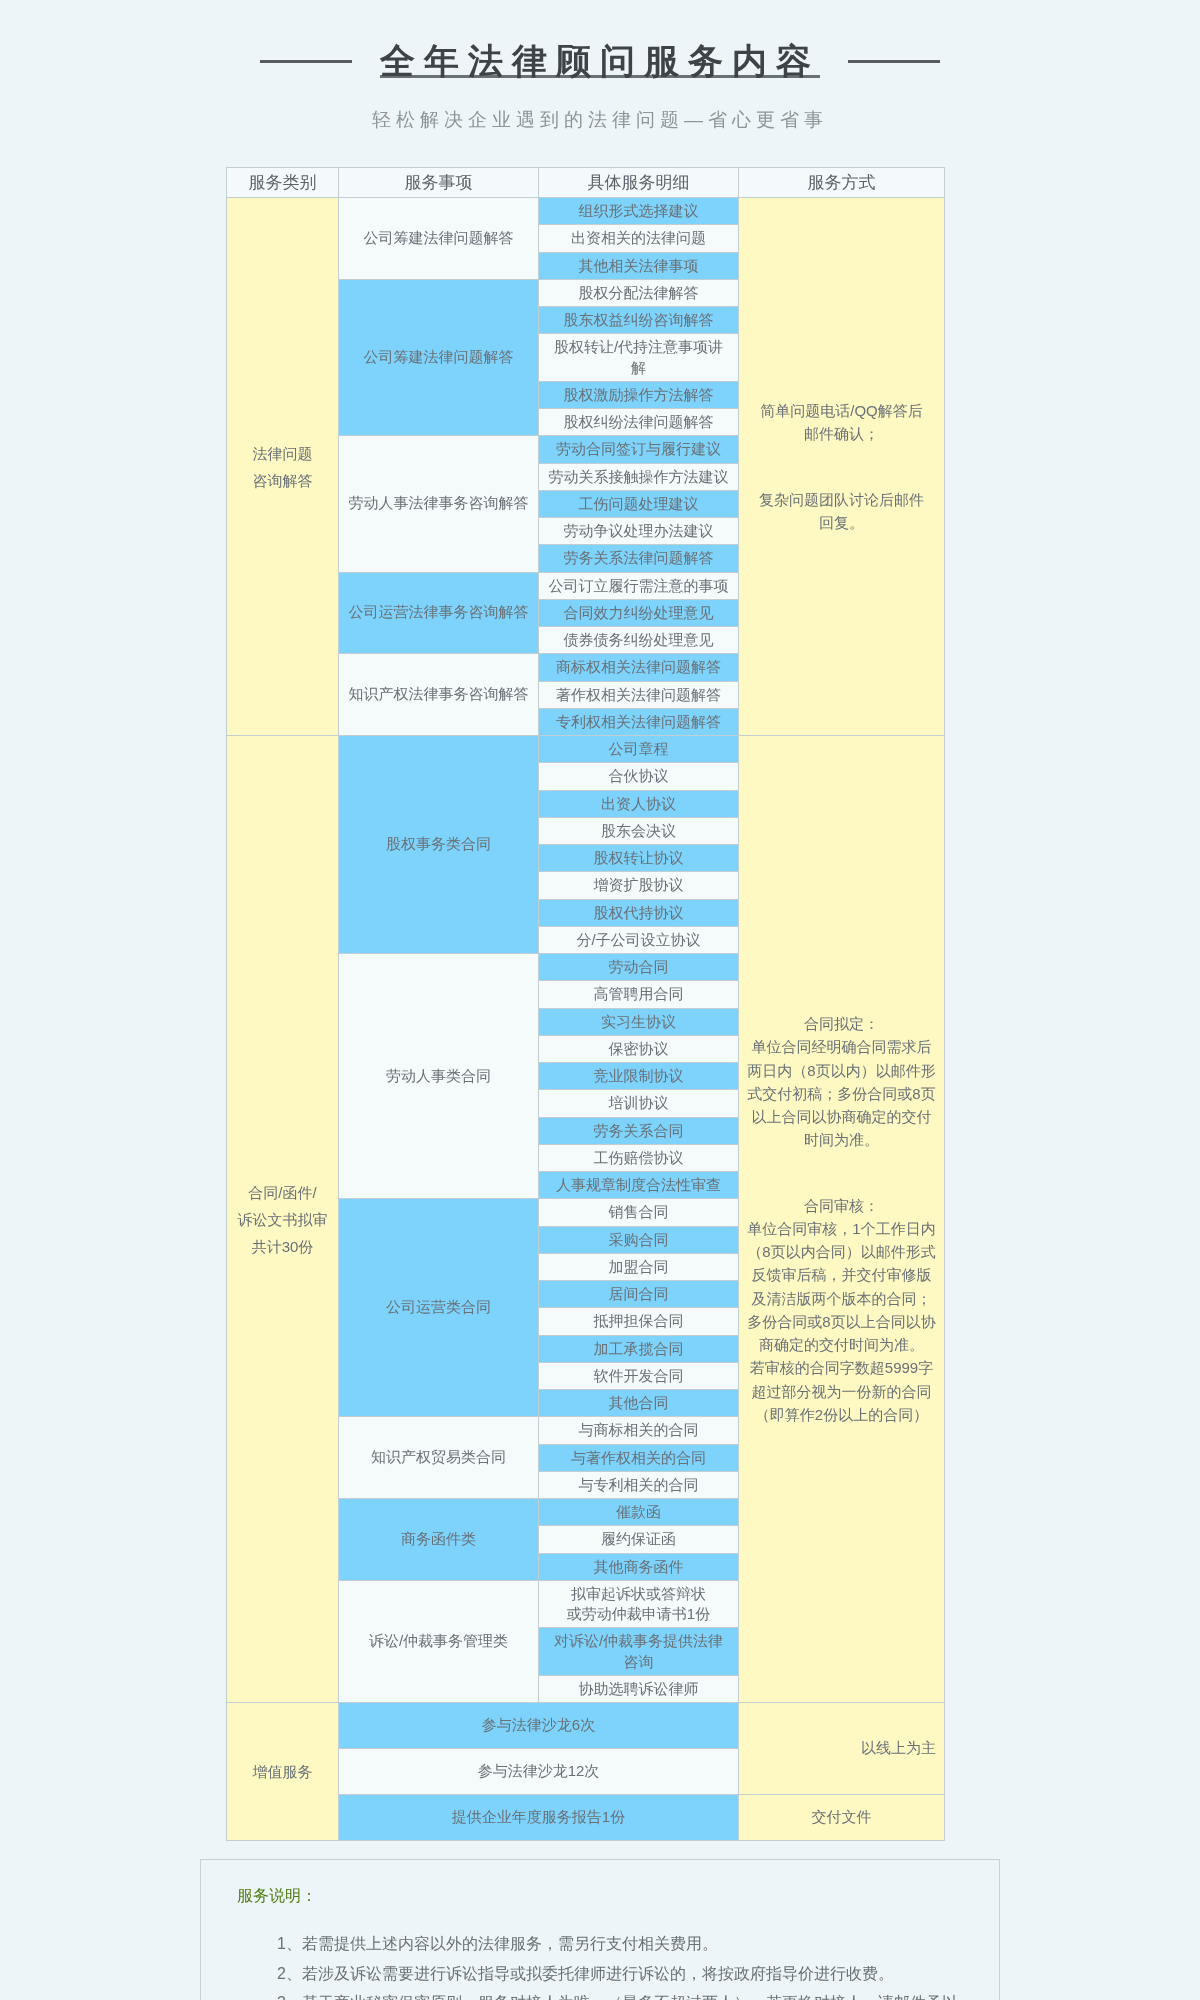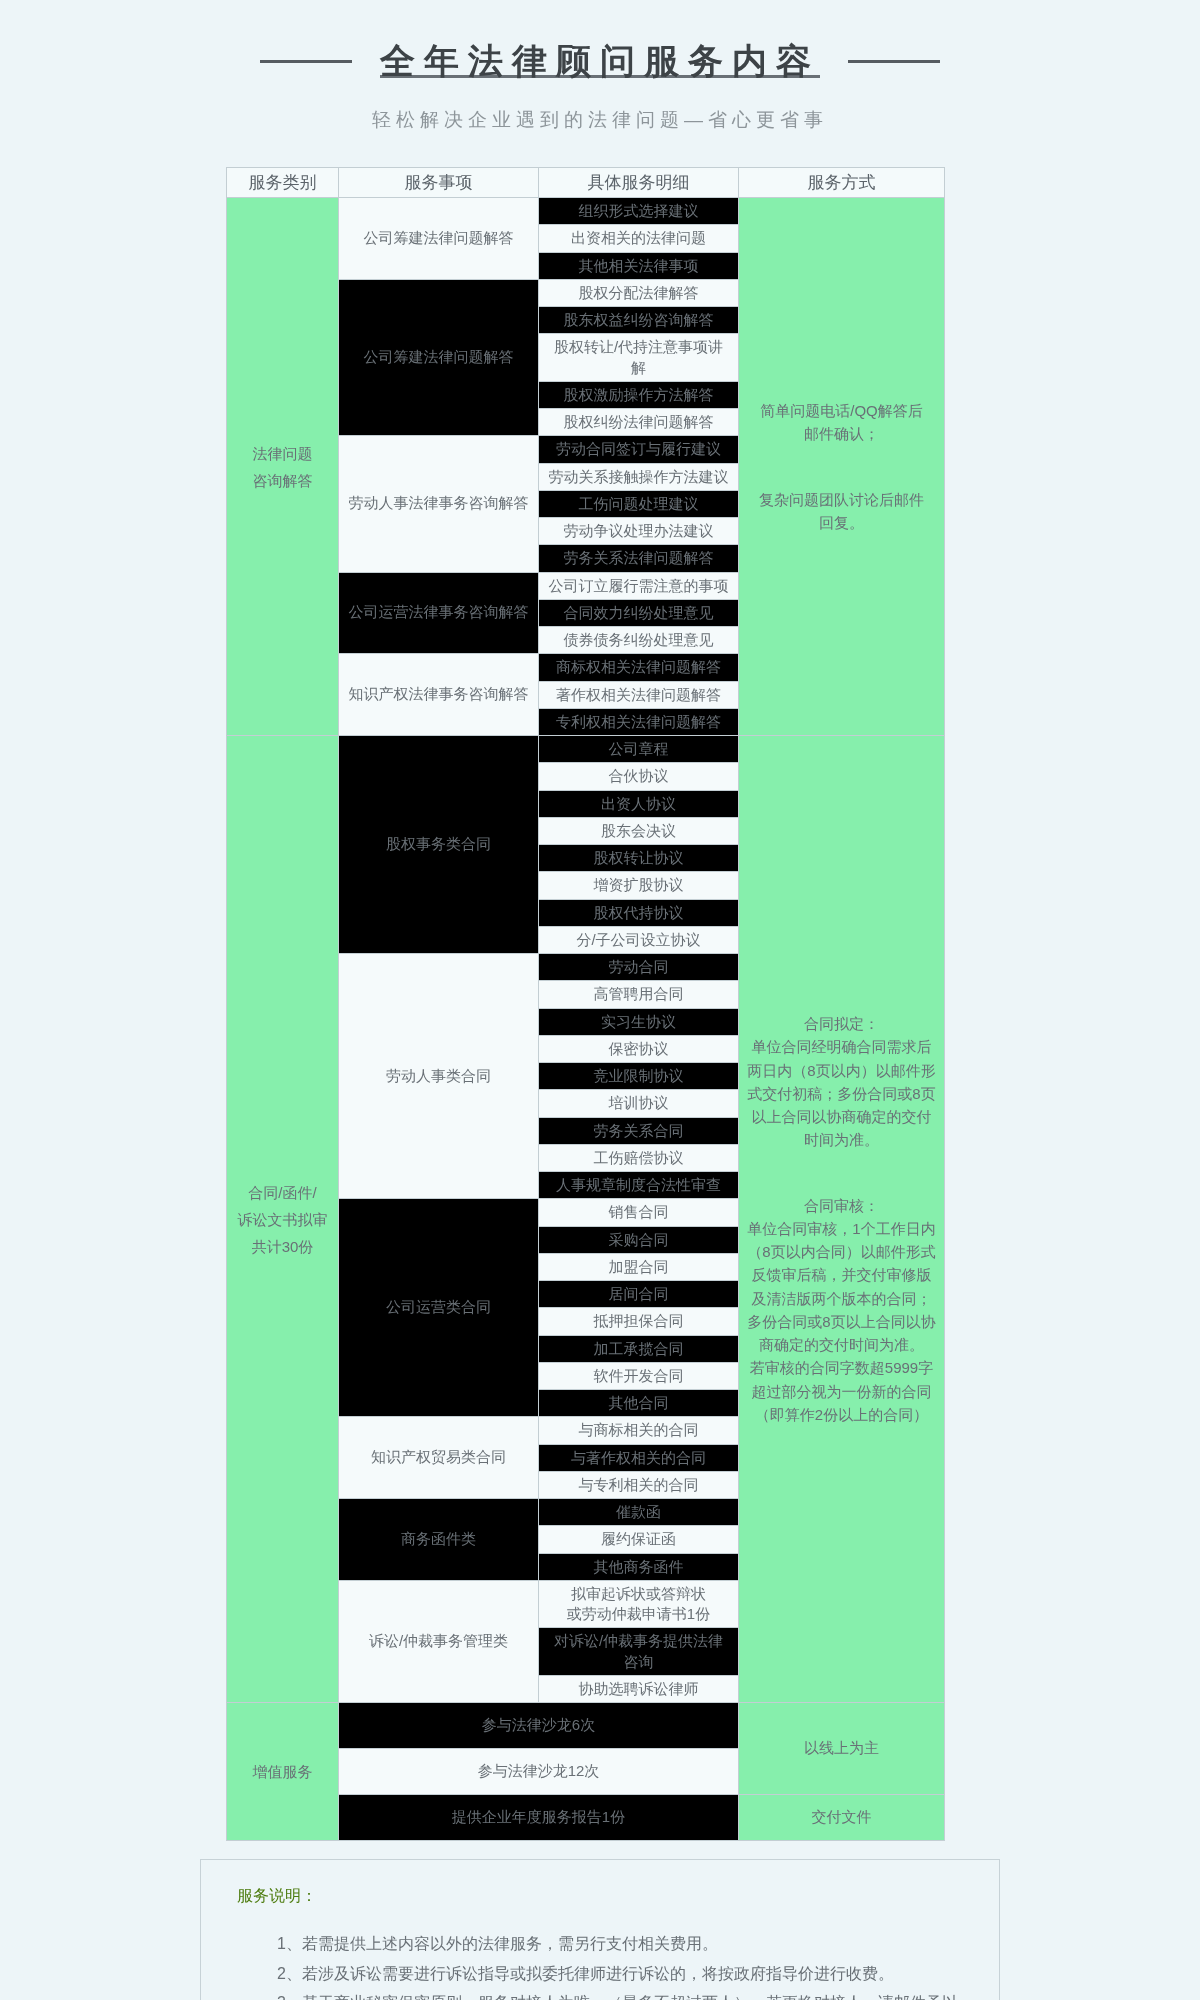--- a/index.html
+++ b/index.html
@@ -68,22 +68,22 @@
   .col-category { width: 112px; margin-left: 44px; }
   .col-group    { width: 200px; }
   .col-item     { width: 200px; }
   .col-method   { width: 206px; margin-left: 10px; }
   .item-cell {
     height: 27px;
     white-space: pre-line;
     line-height: 1.35;
   }
   .shade-a { background: #f5fafb; }
-  .shade-b { background: #000000; }
-  .category-cell, .method-cell { background: #86efac; }
+  .shade-b { background: #7dd3fc; }
+  .category-cell, .method-cell { background: #fef9c3; }
   .category-cell div { line-height: 1.8; }
   .method-cell {
     text-align: left;
     padding: 12px 12px;
   }
   .method-par {
     white-space: pre-line;
     line-height: 1.55;
     font-size: 15px;
   }
@@ -322,21 +322,21 @@
             <td class="item-cell shade-b">对诉讼/仲裁事务提供法律咨询</td>
           </tr>
           <tr>
             <td class="item-cell shade-a">协助选聘诉讼律师</td>
           </tr>
           <tr class="tall">
             <td class="category-cell col-category" rowspan="3">
               <div>增值服务</div>
             </td>
             <td class="item-cell shade-b" colspan="2">参与法律沙龙6次</td>
-            <td class="method-cell" rowspan="2" style="text-align: center;">以线上为主</td>
+            <td class="method-cell" rowspan="2" style="text-align: right;">以线上为主</td>
           </tr>
           <tr class="tall">
             <td class="item-cell shade-a" colspan="2">参与法律沙龙12次</td>
           </tr>
           <tr class="tall">
             <td class="item-cell shade-b" colspan="2">提供企业年度服务报告1份</td>
             <td class="method-cell" rowspan="1" style="text-align: center;">交付文件</td>
           </tr>
         </tbody>
     </table>

